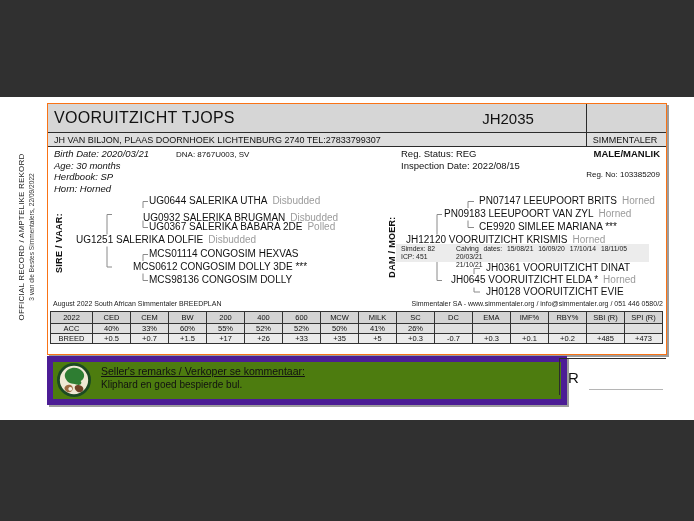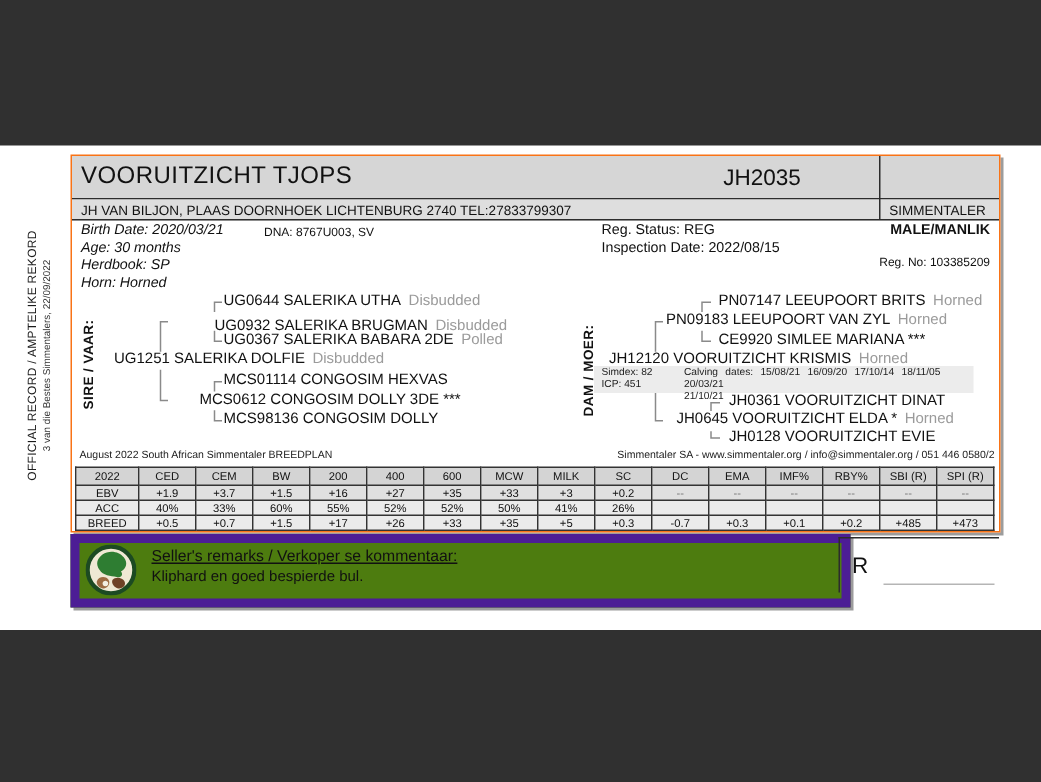--- a/index.html
+++ b/index.html
@@ -192,38 +192,20 @@
             <th>MILK</th>
             <th>SC</th>
             <th>DC</th>
             <th>EMA</th>
             <th>IMF%</th>
             <th>RBY%</th>
             <th>SBI (R)</th>
             <th>SPI (R)</th>
           </tr>
           <tr>
-            <th>EBV</th>
-            <td class="">+1.9</td>
-            <td class="">+3.7</td>
-            <td class="">+1.5</td>
-            <td class="">+16</td>
-            <td class="">+27</td>
-            <td class="">+35</td>
-            <td class="">+33</td>
-            <td class="">+3</td>
-            <td class="">+0.2</td>
-            <td class="dash">--</td>
-            <td class="dash">--</td>
-            <td class="dash">--</td>
-            <td class="dash">--</td>
-            <td class="dash">--</td>
-            <td class="dash">--</td>
-          </tr>
-          <tr>
             <th>ACC</th>
             <td class="">40%</td>
             <td class="">33%</td>
             <td class="">60%</td>
             <td class="">55%</td>
             <td class="">52%</td>
             <td class="">52%</td>
             <td class="">50%</td>
             <td class="">41%</td>
             <td class="">26%</td>

